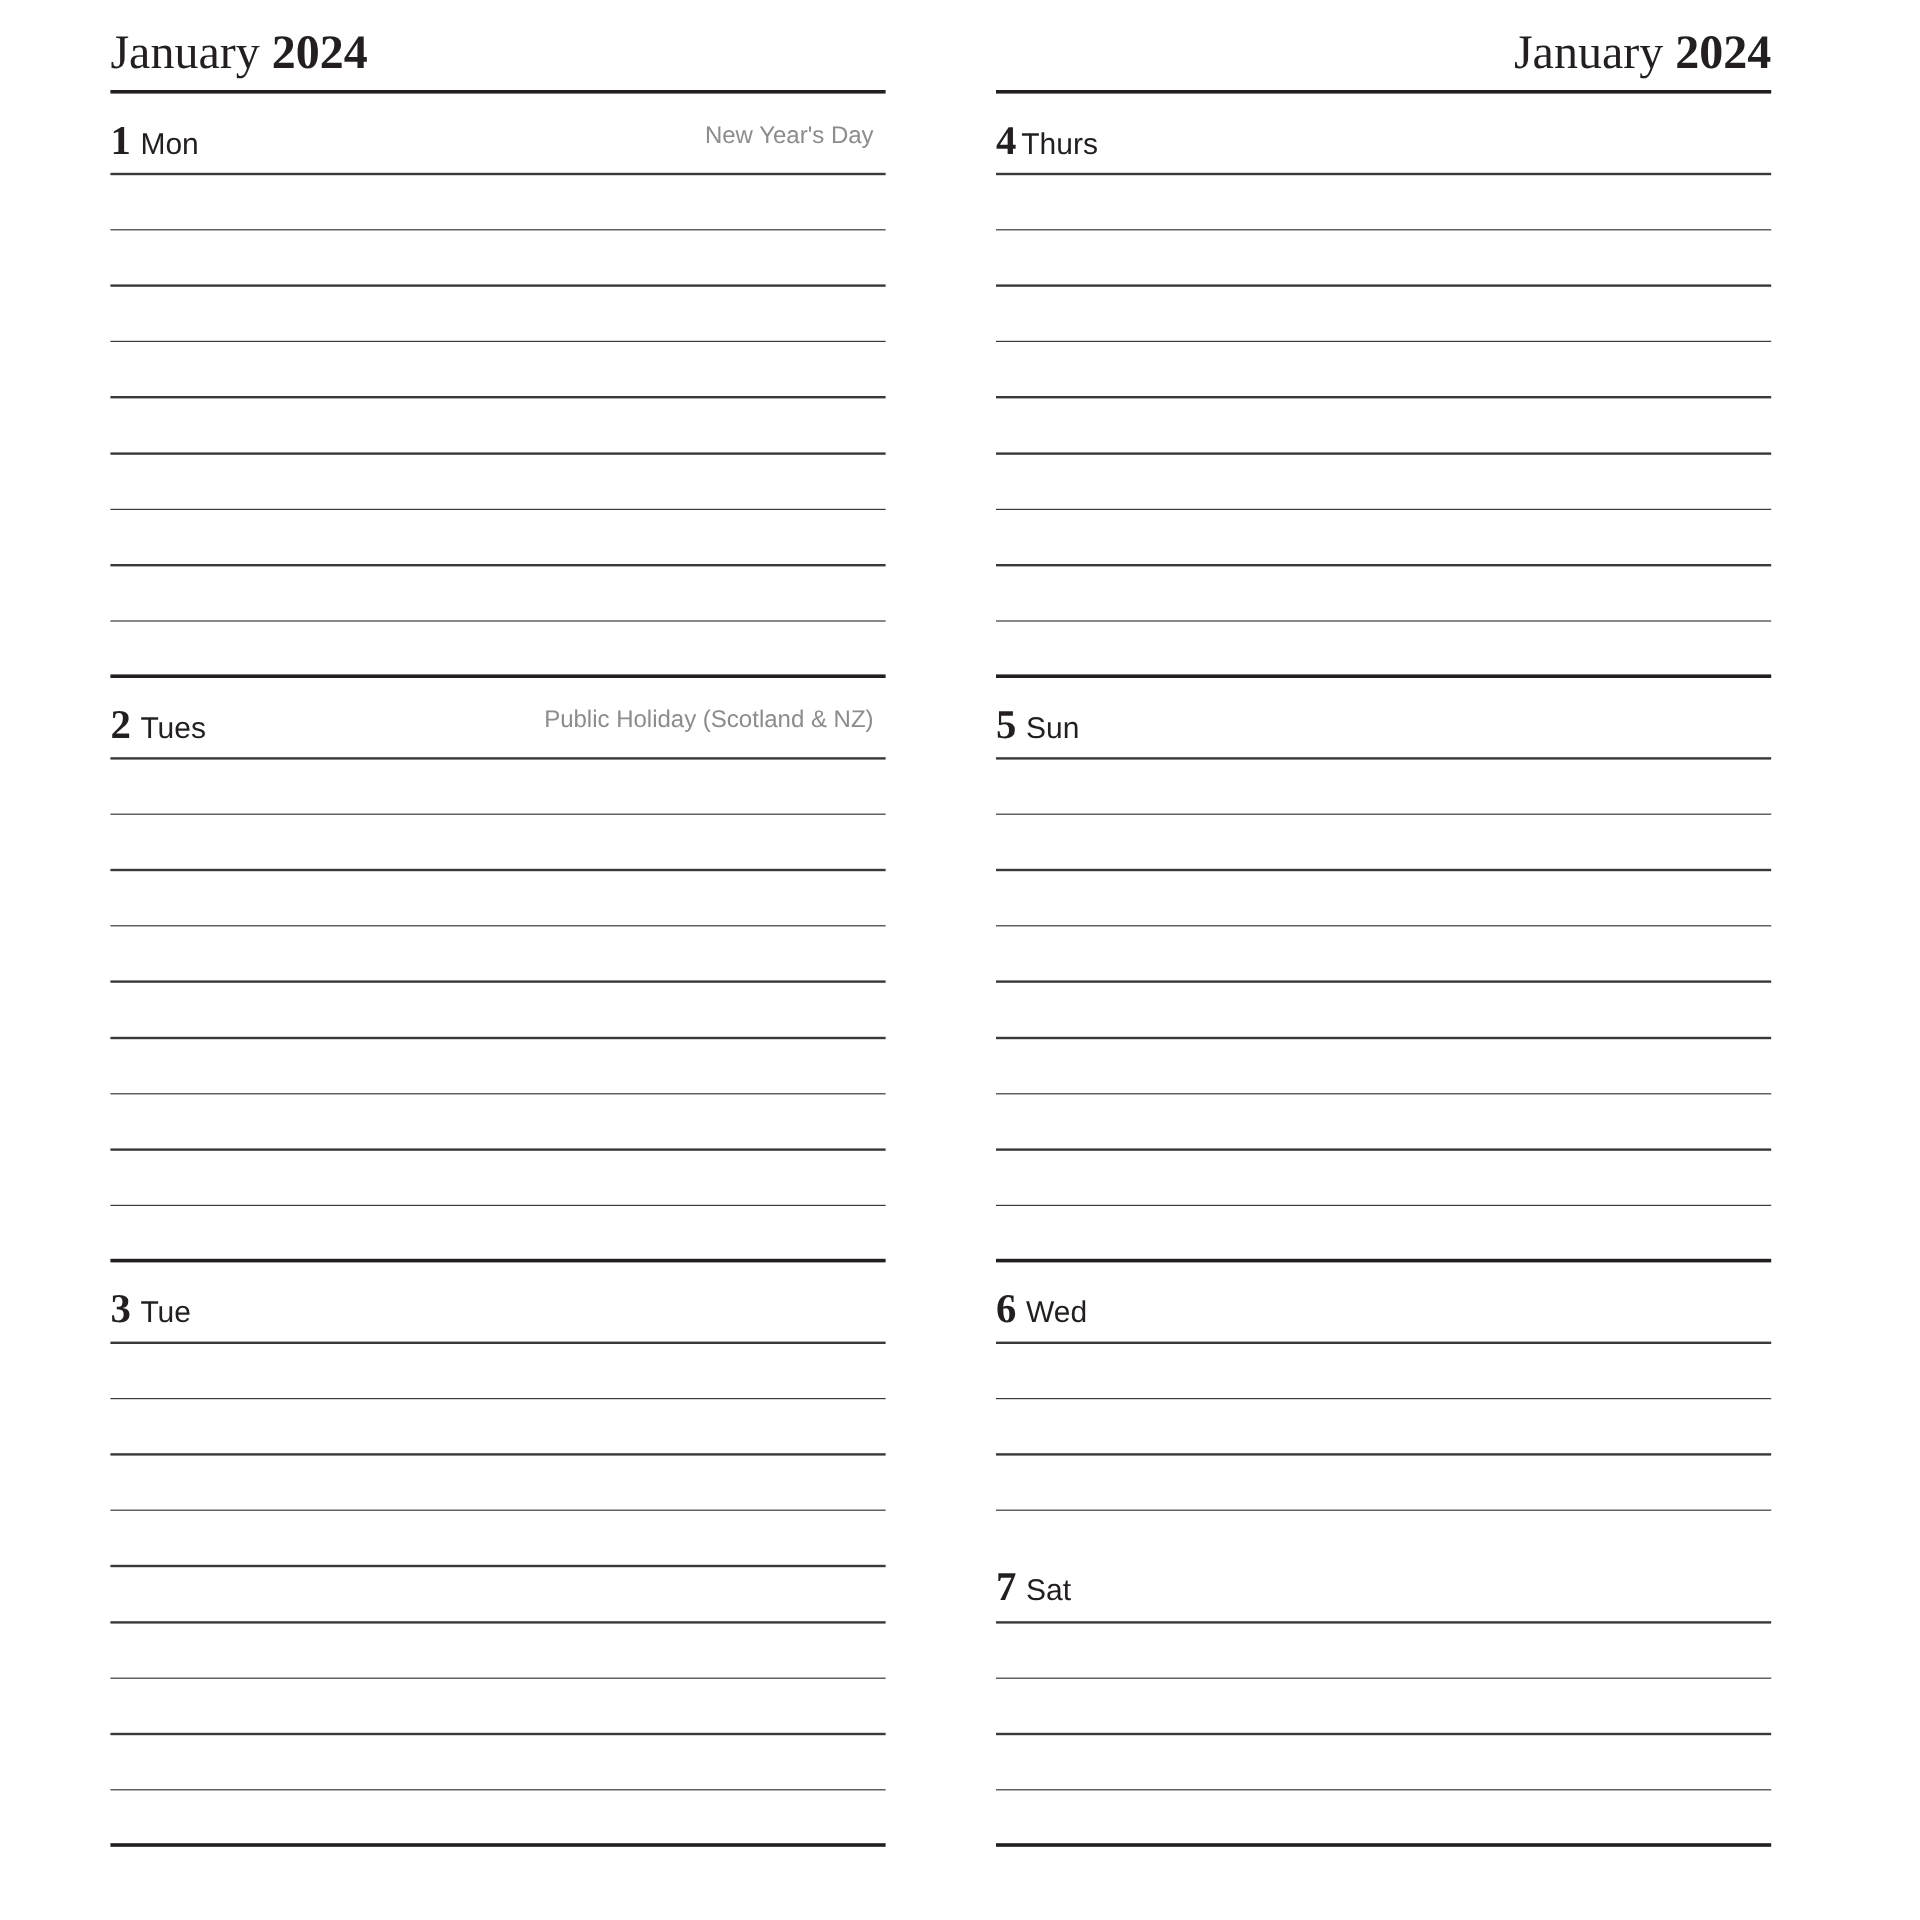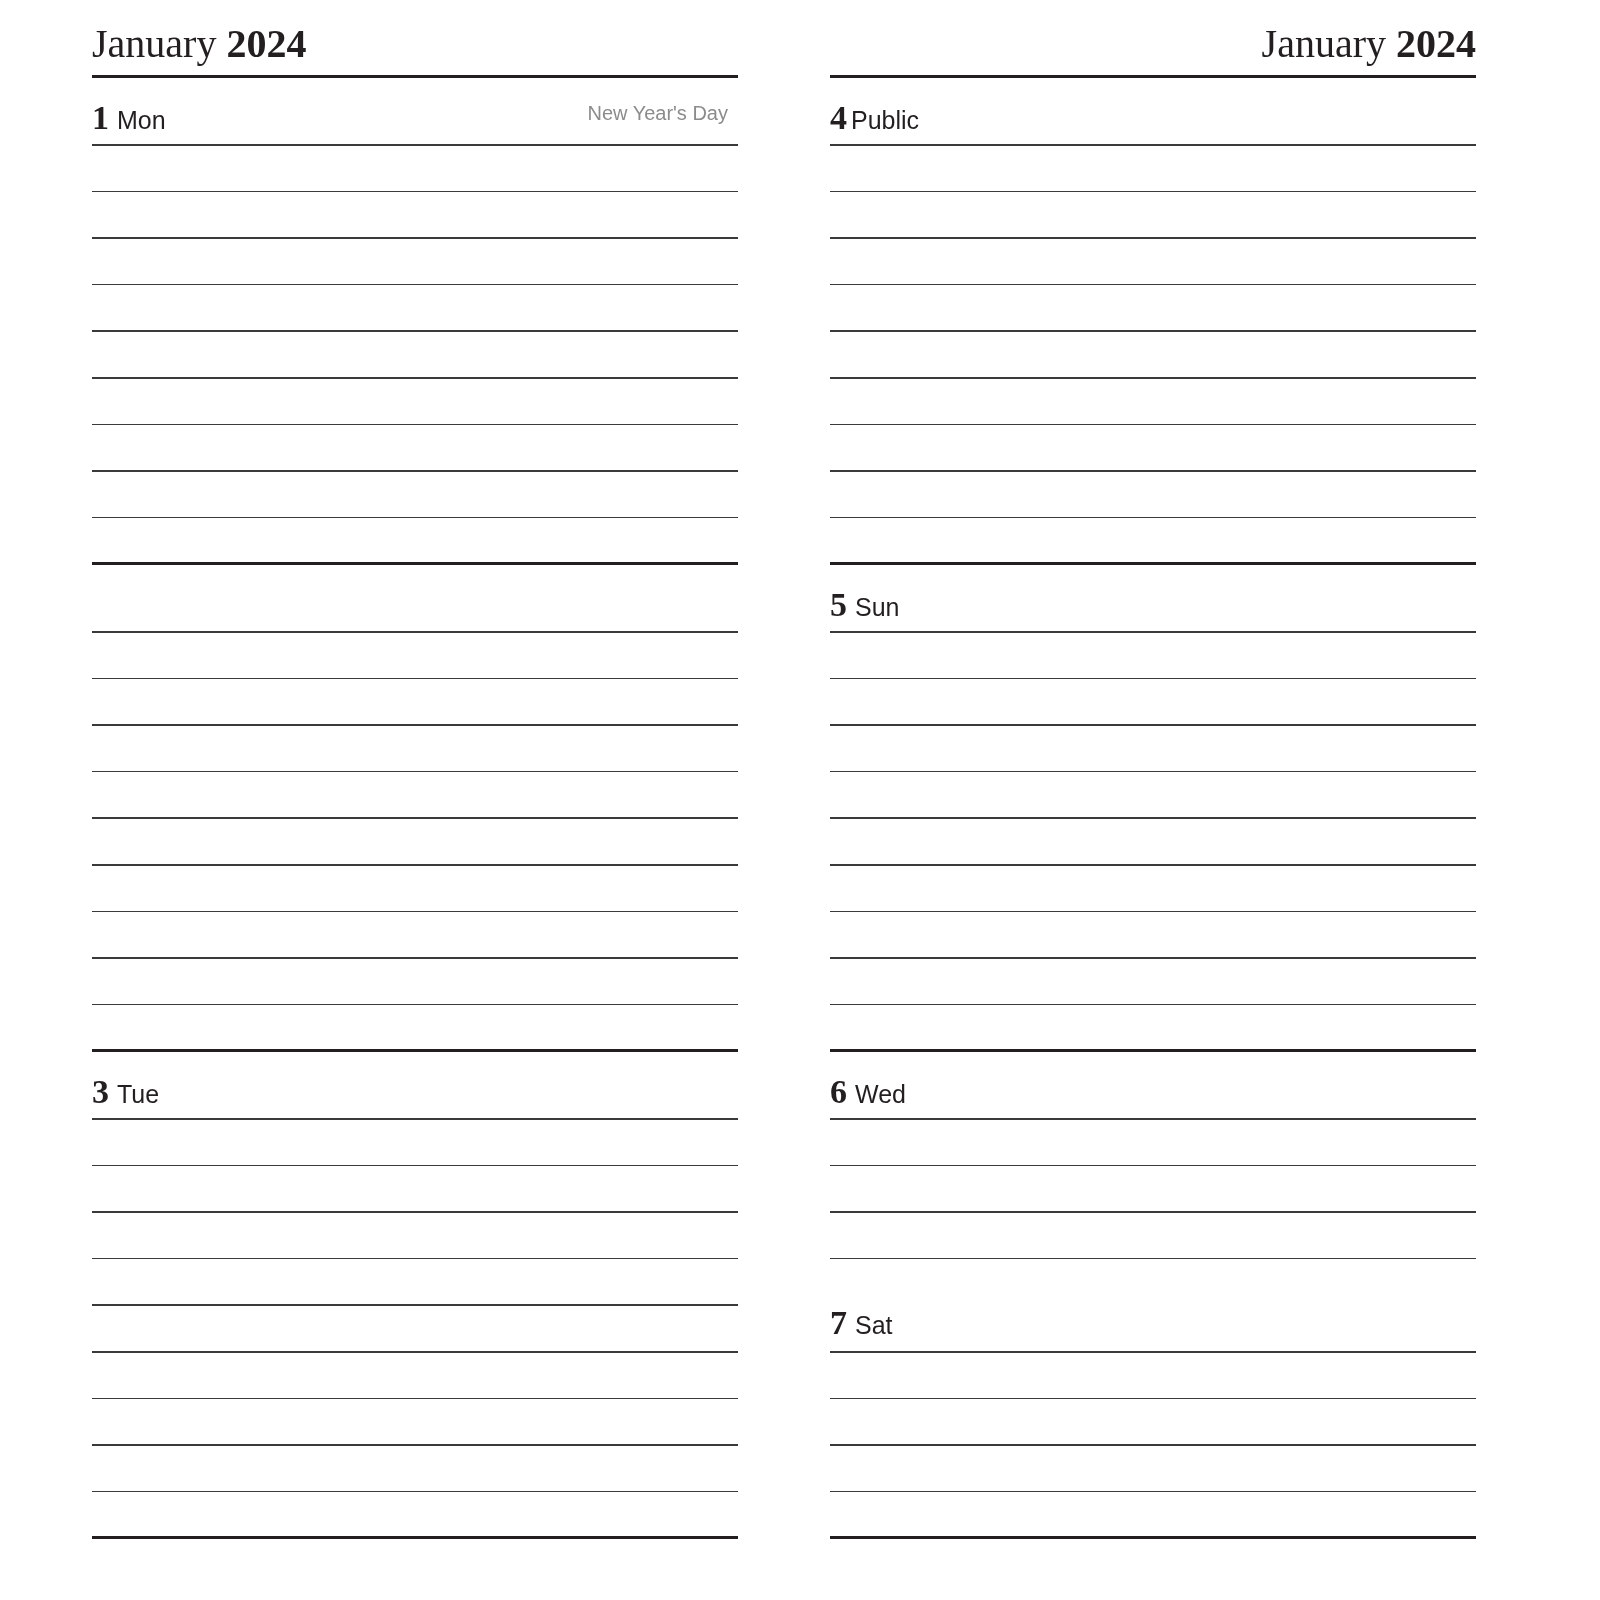--- a/index.html
+++ b/index.html
@@ -30,20 +30,24 @@
   </div>
   <div class="rule thick" style="top:75px"></div>
 
   <div class="dayhead" style="top:95px">
     <div class="lbl"><span class="num">1</span><span class="name">Mon</span></div>
     <span class="hol">New Year's Day</span>
   </div>
   <div class="lines"></div>
   <div class="rule thick" style="top:562px"></div>
 
+  <div class="dayhead" style="top:582px">
+    <div class="lbl"><span class="num">2</span><span class="name">Tues</span></div>
+    <span class="hol">Public Holiday (Scotland &amp; NZ)</span>
+  </div>
   <div class="lines"></div>
   <div class="rule thick" style="top:1049px"></div>
 
   <div class="dayhead" style="top:1069px">
     <div class="lbl"><span class="num">3</span><span class="name">Tue</span></div>
   </div>
   <div class="lines"></div>
   <div class="rule thick" style="top:1536px"></div>
 <div class="rule thin" style="top: 144px;"></div>
     <div class="rule thin" style="top: 190.6px;"></div>
@@ -75,21 +79,21 @@
   </div>
 
 <div class="col right">
   <div class="month">
     <span>January</span>
     <span class="yr">2024</span>
   </div>
   <div class="rule thick" style="top:75px"></div>
 
   <div class="dayhead" style="top:95px">
-    <div class="lbl"><span class="num">4</span><span class="name" style="margin-left:4px">Public</span></div>
+    <div class="lbl"><span class="num">4</span><span class="name" style="margin-left:4px">Thurs</span></div>
   </div>
   <div class="lines"></div>
   <div class="rule thick" style="top:562px"></div>
 
   <div class="dayhead" style="top:582px">
     <div class="lbl"><span class="num">5</span><span class="name">Sun</span></div>
   </div>
   <div class="lines"></div>
   <div class="rule thick" style="top:1049px"></div>
 

